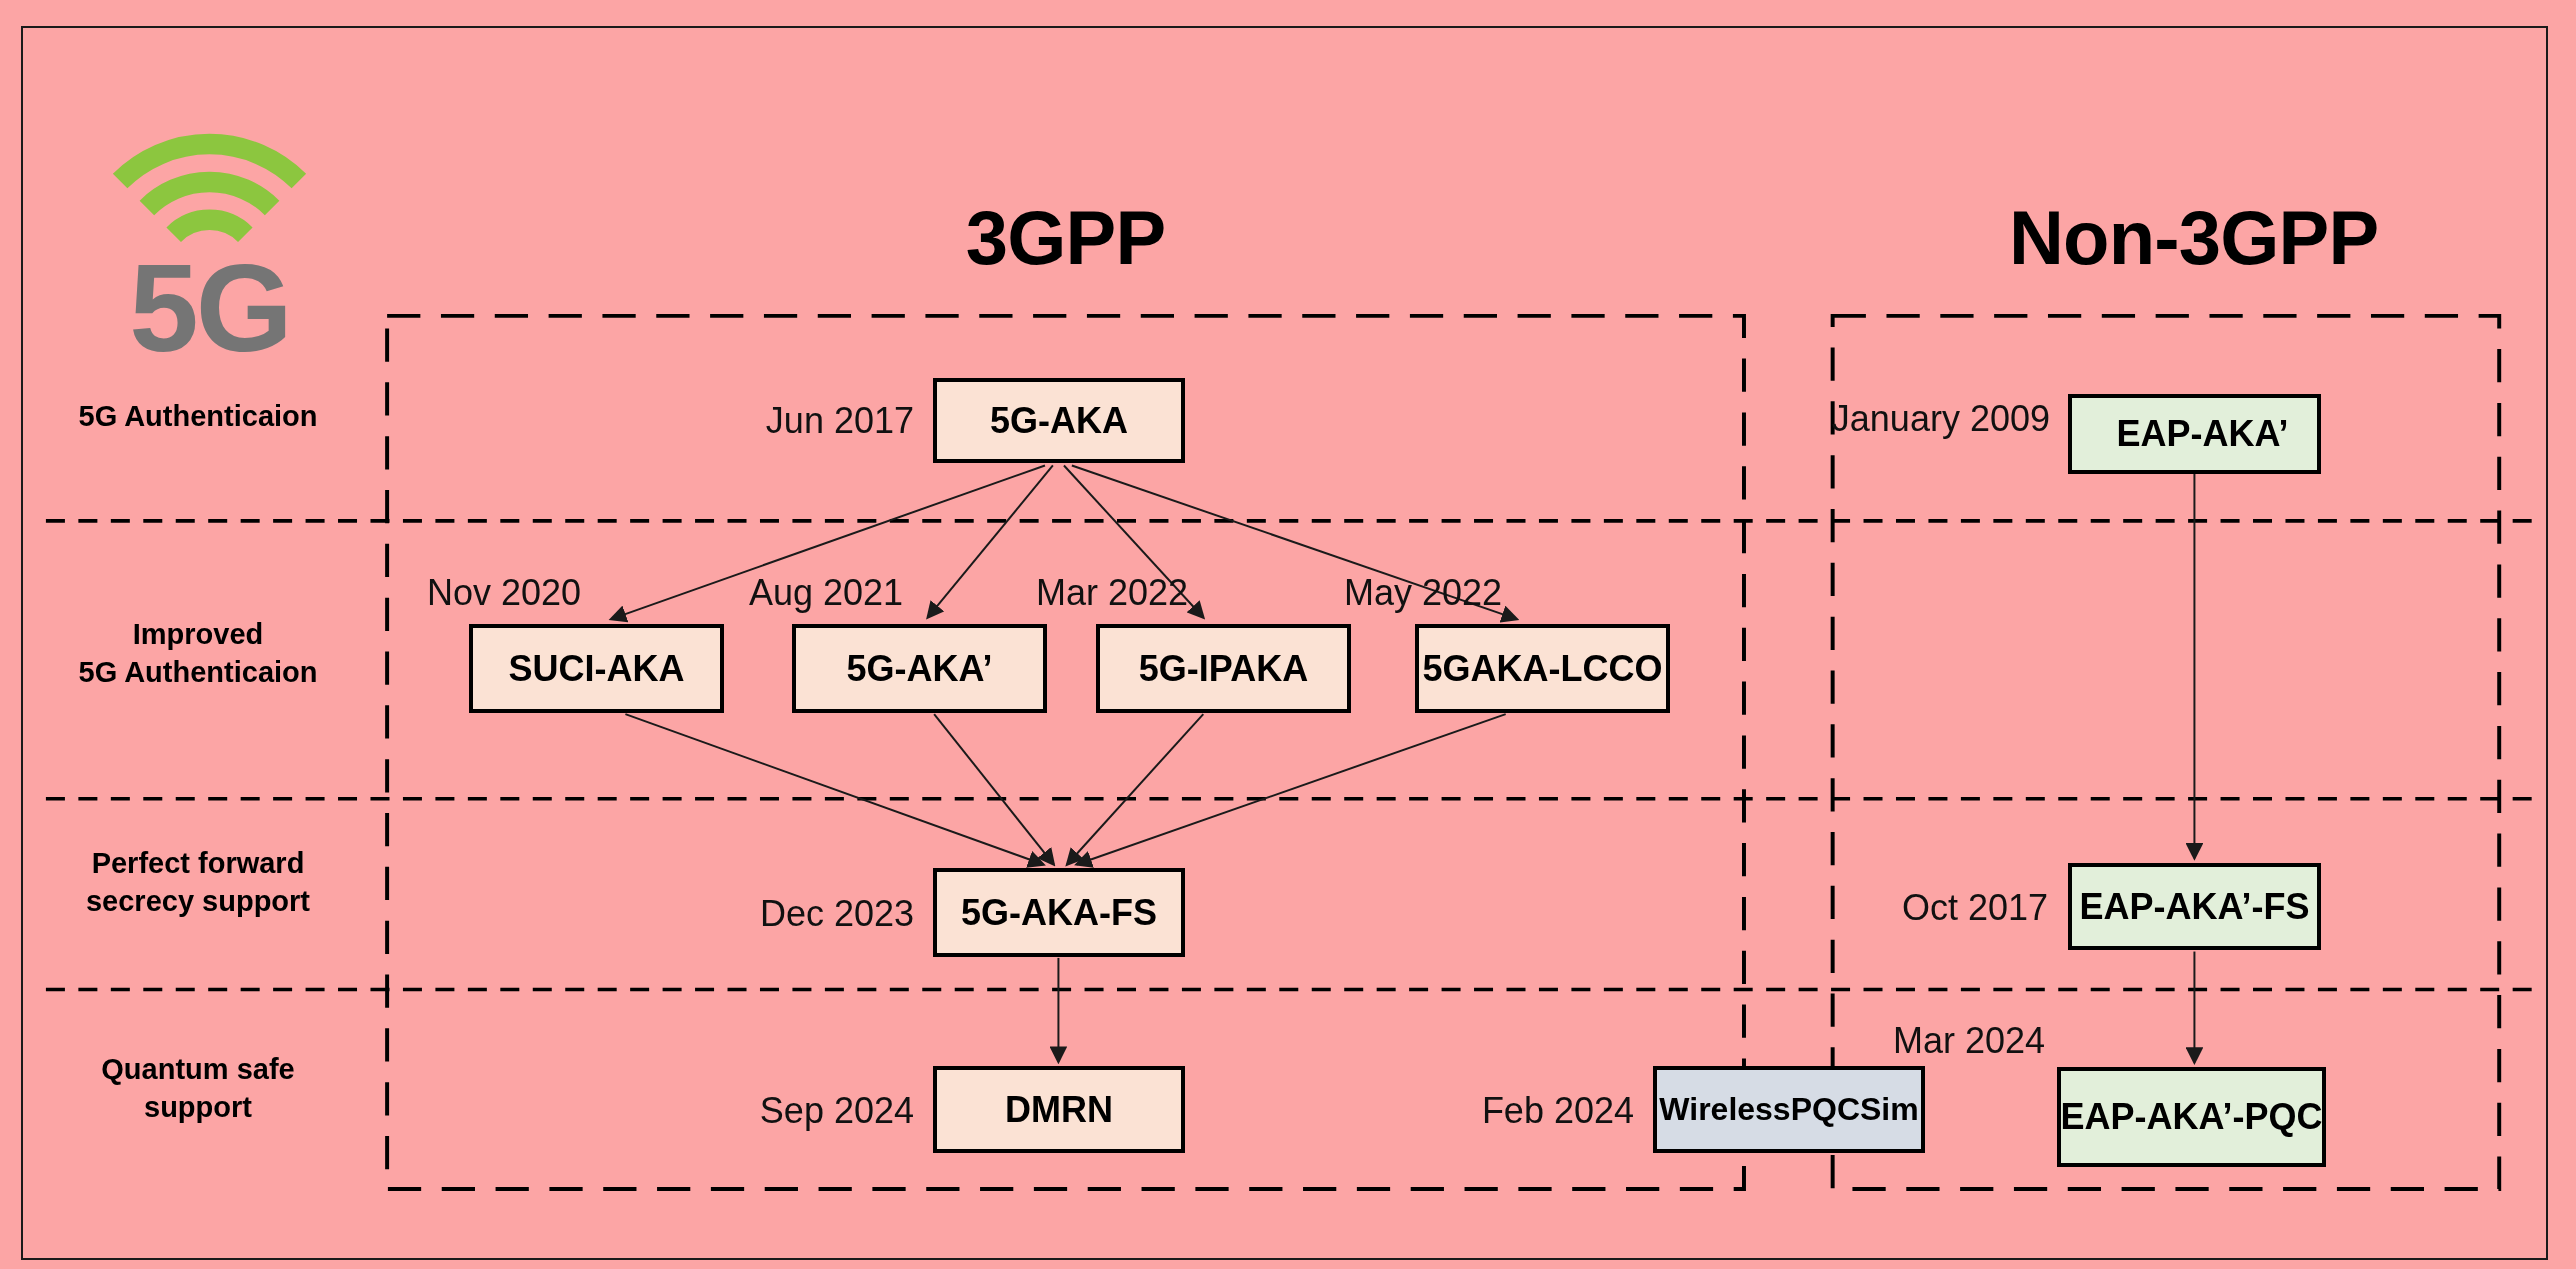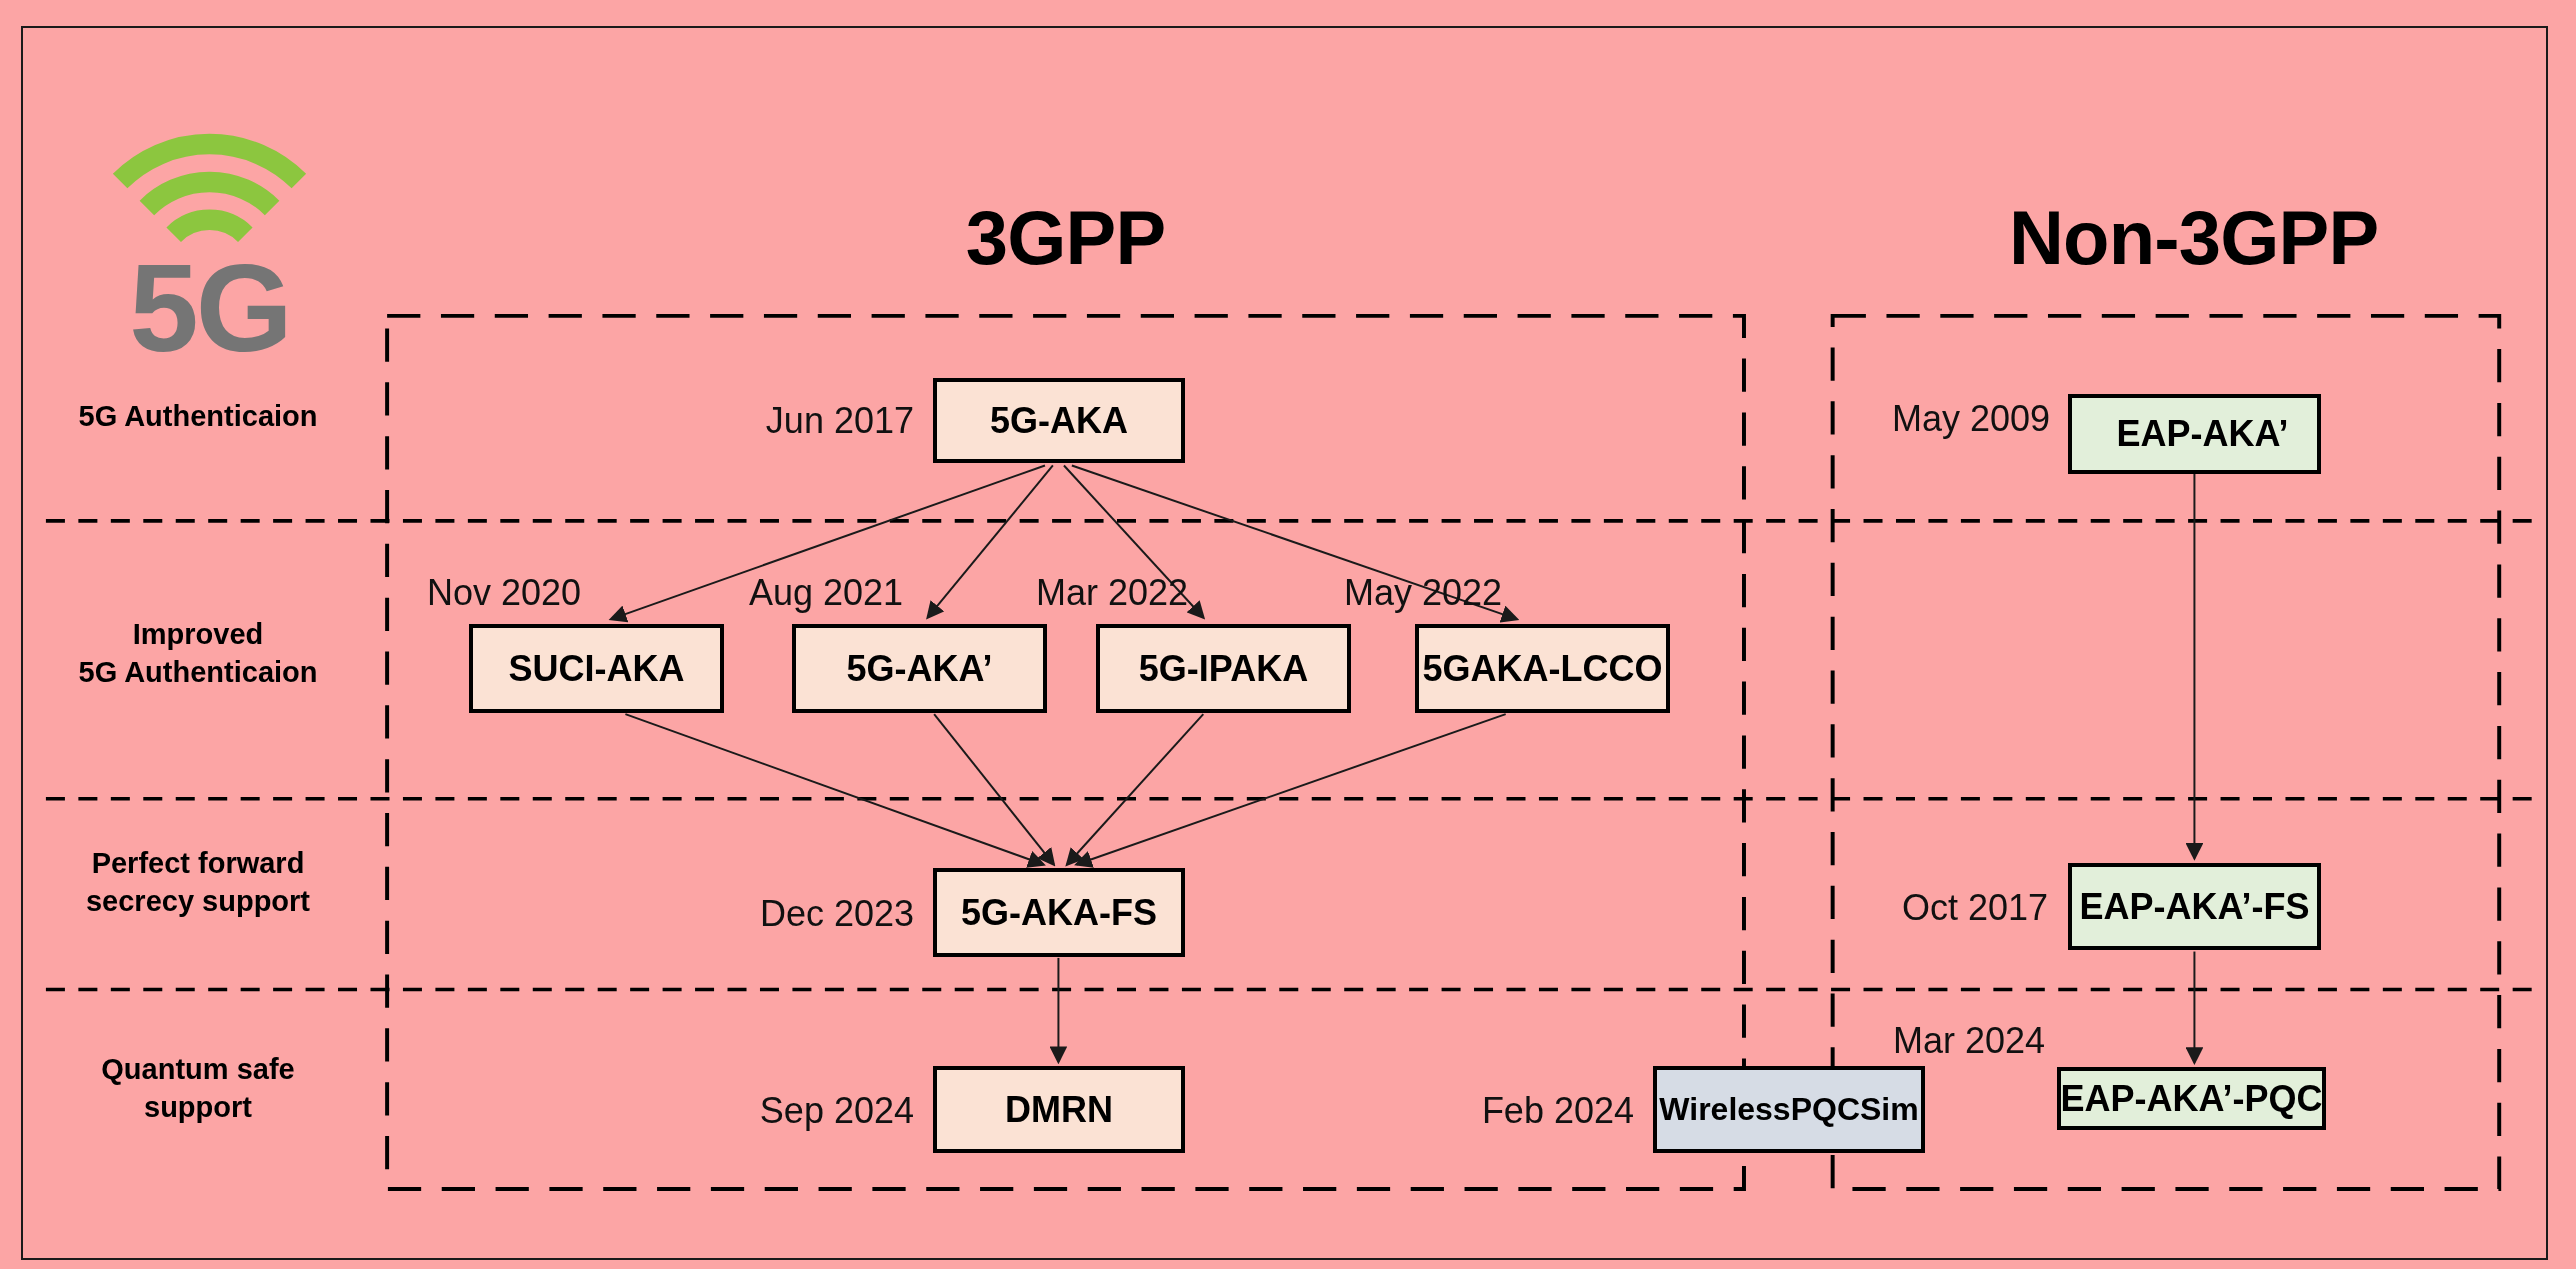--- a/index.html
+++ b/index.html
@@ -98,30 +98,30 @@
   </svg>
 
   <div class="date r" style="left:677px;top:400px;">Jun 2017</div>
   <div class="date c" style="left:421px;top:572px;">Nov 2020</div>
   <div class="date c" style="left:743px;top:572px;">Aug 2021</div>
   <div class="date c" style="left:1029px;top:572px;">Mar 2022</div>
   <div class="date c" style="left:1340px;top:572px;">May 2022</div>
   <div class="date r" style="left:677px;top:893px;">Dec 2023</div>
   <div class="date r" style="left:677px;top:1090px;">Sep 2024</div>
   <div class="date r" style="left:1397px;top:1090px;">Feb 2024</div>
-  <div class="date r" style="left:1813px;top:398px;">May 2009</div>
+  <div class="date r" style="left:1813px;top:398px;">January 2009</div>
   <div class="date r" style="left:1811px;top:887px;">Oct 2017</div>
   <div class="date c" style="left:1886px;top:1020px;">Mar 2024</div>
 
   <div class="node peach" style="left:933px;top:378px;width:252px;height:85px;">5G-AKA</div>
   <div class="node peach" style="left:469px;top:624px;width:255px;height:89px;">SUCI-AKA</div>
   <div class="node peach" style="left:792px;top:624px;width:255px;height:89px;">5G-AKA’</div>
   <div class="node peach" style="left:1096px;top:624px;width:255px;height:89px;">5G-IPAKA</div>
   <div class="node peach" style="left:1415px;top:624px;width:255px;height:89px;">5GAKA-LCCO</div>
   <div class="node peach" style="left:933px;top:868px;width:252px;height:89px;">5G-AKA-FS</div>
   <div class="node bluegray small" style="left:1653px;top:1066px;width:272px;height:87px;">WirelessPQCSim</div>
   <div class="node peach" style="left:933px;top:1066px;width:252px;height:87px;">DMRN</div>
   <div class="node green" style="left:2068px;top:394px;width:253px;height:80px;padding-left:16px;">EAP-AKA’</div>
   <div class="node green" style="left:2068px;top:863px;width:253px;height:87px;">EAP-AKA’-FS</div>
-  <div class="node green" style="left:2057px;top:1067px;width:269px;height:63px;">EAP-AKA’-PQC</div>
+  <div class="node green" style="left:2057px;top:1067px;width:269px;height:100px;">EAP-AKA’-PQC</div>
 
 </div>
 
 
 </body></html>

